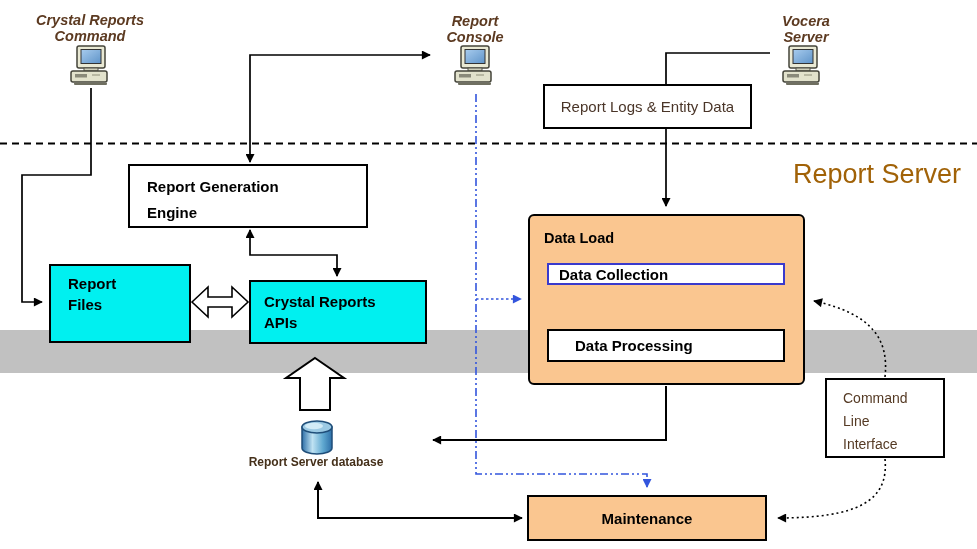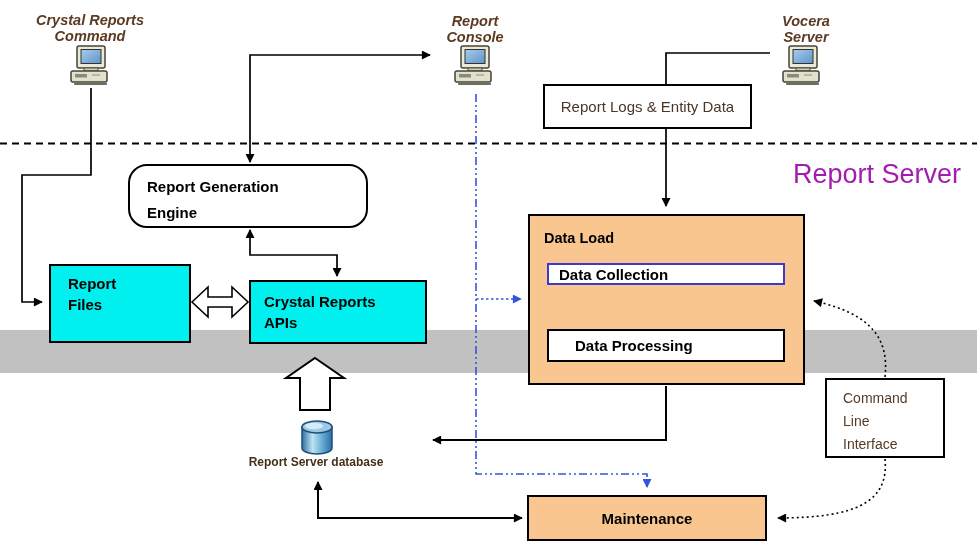--- a/index.html
+++ b/index.html
@@ -14,21 +14,21 @@
   .lines{left:0;top:0;width:977px;height:549px;z-index:2;}
   
   .box{position:absolute;z-index:3;box-sizing:border-box;background:#fff;border:2px solid #000;}
   .box.thin{border-width:1px;}
   .cyan{background:#00F0F0;}
   .orange{background:#FAC690;}
   .btxt{font-weight:bold;color:#000;font-size:15px;line-height:21px;}
   
   .node-label{position:absolute;z-index:3;text-align:center;font-weight:bold;font-style:italic;
     color:#5C3A21;font-size:14.5px;line-height:16px;}
-  .zone-label{position:absolute;z-index:3;color:#a21caf;font-size:27px;}
+  .zone-label{position:absolute;z-index:3;color:#a16207;font-size:27px;}
   .logs-text{color:#4A3528;font-size:15px;}
   .cli-text{color:#553A24;font-size:14px;line-height:23px;}
   .db-label{position:absolute;z-index:3;font-weight:bold;color:#45301A;font-size:12px;text-align:center;}
   .vcenter{display:flex;align-items:center;}
   .hcenter{justify-content:center;}
 </style>
 </head>
 <body>
 
 <div class="stage">
@@ -113,36 +113,36 @@
     <div>Vocera</div>
     <div>Server</div>
   </div>
 
   <div class="zone-label" style="left:793px;top:159px;">Report Server</div>
 
   <div class="box vcenter hcenter" style="left:543px;top:84px;width:209px;height:45px;">
     <span class="logs-text">Report Logs &amp; Entity Data</span>
   </div>
 
-  <div class="box" style="left:128px;top:164px;width:240px;height:64px;padding:8px 0 8px 17px;border-radius:19px;">
+  <div class="box" style="left:128px;top:164px;width:240px;height:64px;padding:8px 0 8px 17px;">
     <div class="btxt" style="line-height:26px;">Report Generation</div>
     <div class="btxt" style="line-height:26px;">Engine</div>
   </div>
 
   <div class="box cyan" style="left:49px;top:264px;width:142px;height:79px;padding:7px 0 0 17px;">
     <div class="btxt">Report</div>
     <div class="btxt">Files</div>
   </div>
 
   <div class="box cyan" style="left:249px;top:280px;width:178px;height:64px;padding:9px 0 0 13px;">
     <div class="btxt">Crystal Reports</div>
     <div class="btxt">APIs</div>
   </div>
 
-  <div class="box orange" style="left:528px;top:214px;width:277px;height:171px;">
+  <div class="box orange" style="left:528px;top:214px;width:277px;height:171px;border-radius:6px;">
     <div class="btxt" style="position:absolute;left:14px;top:12px;font-size:14.5px;">Data Load</div>
     <div class="box thin vcenter" style="left:17px;top:47px;width:238px;height:22px;border:2px solid #3A3ACD;padding-left:10px;">
       <span class="btxt">Data Collection</span>
     </div>
     <div class="box vcenter" style="left:17px;top:113px;width:238px;height:33px;padding-left:26px;">
       <span class="btxt">Data Processing</span>
     </div>
   </div>
 
   <div class="box orange vcenter hcenter" style="left:527px;top:495px;width:240px;height:46px;">

